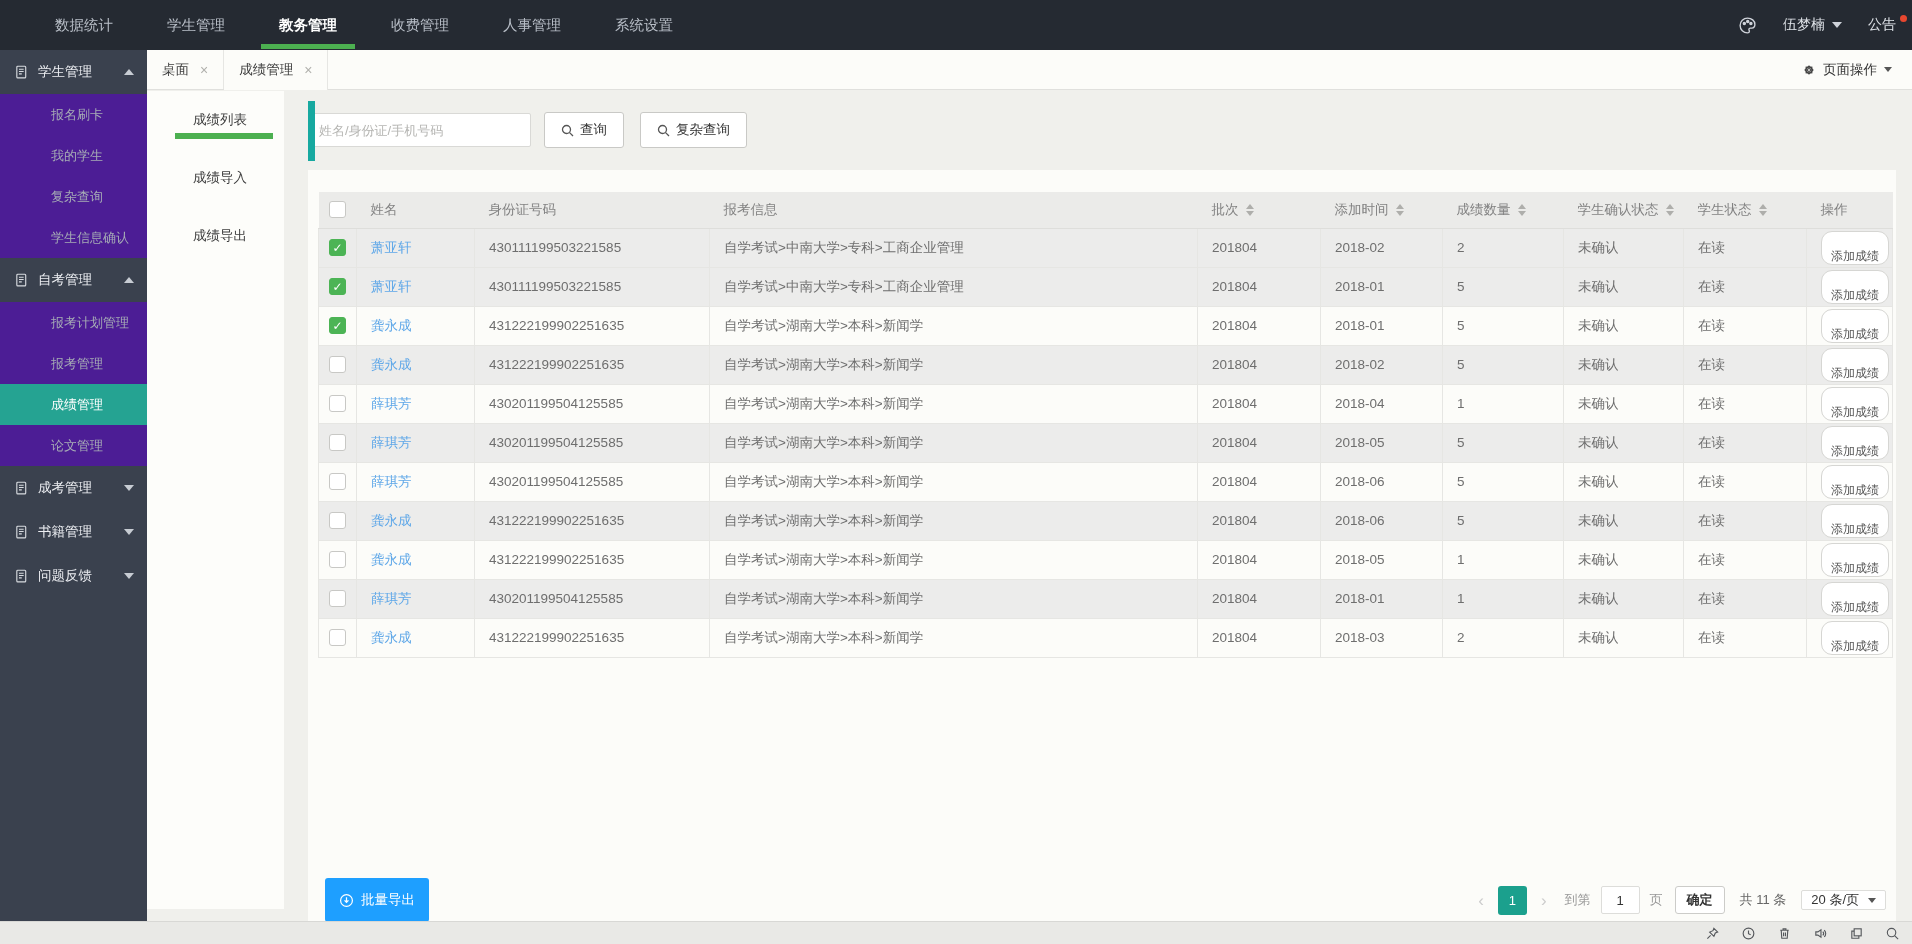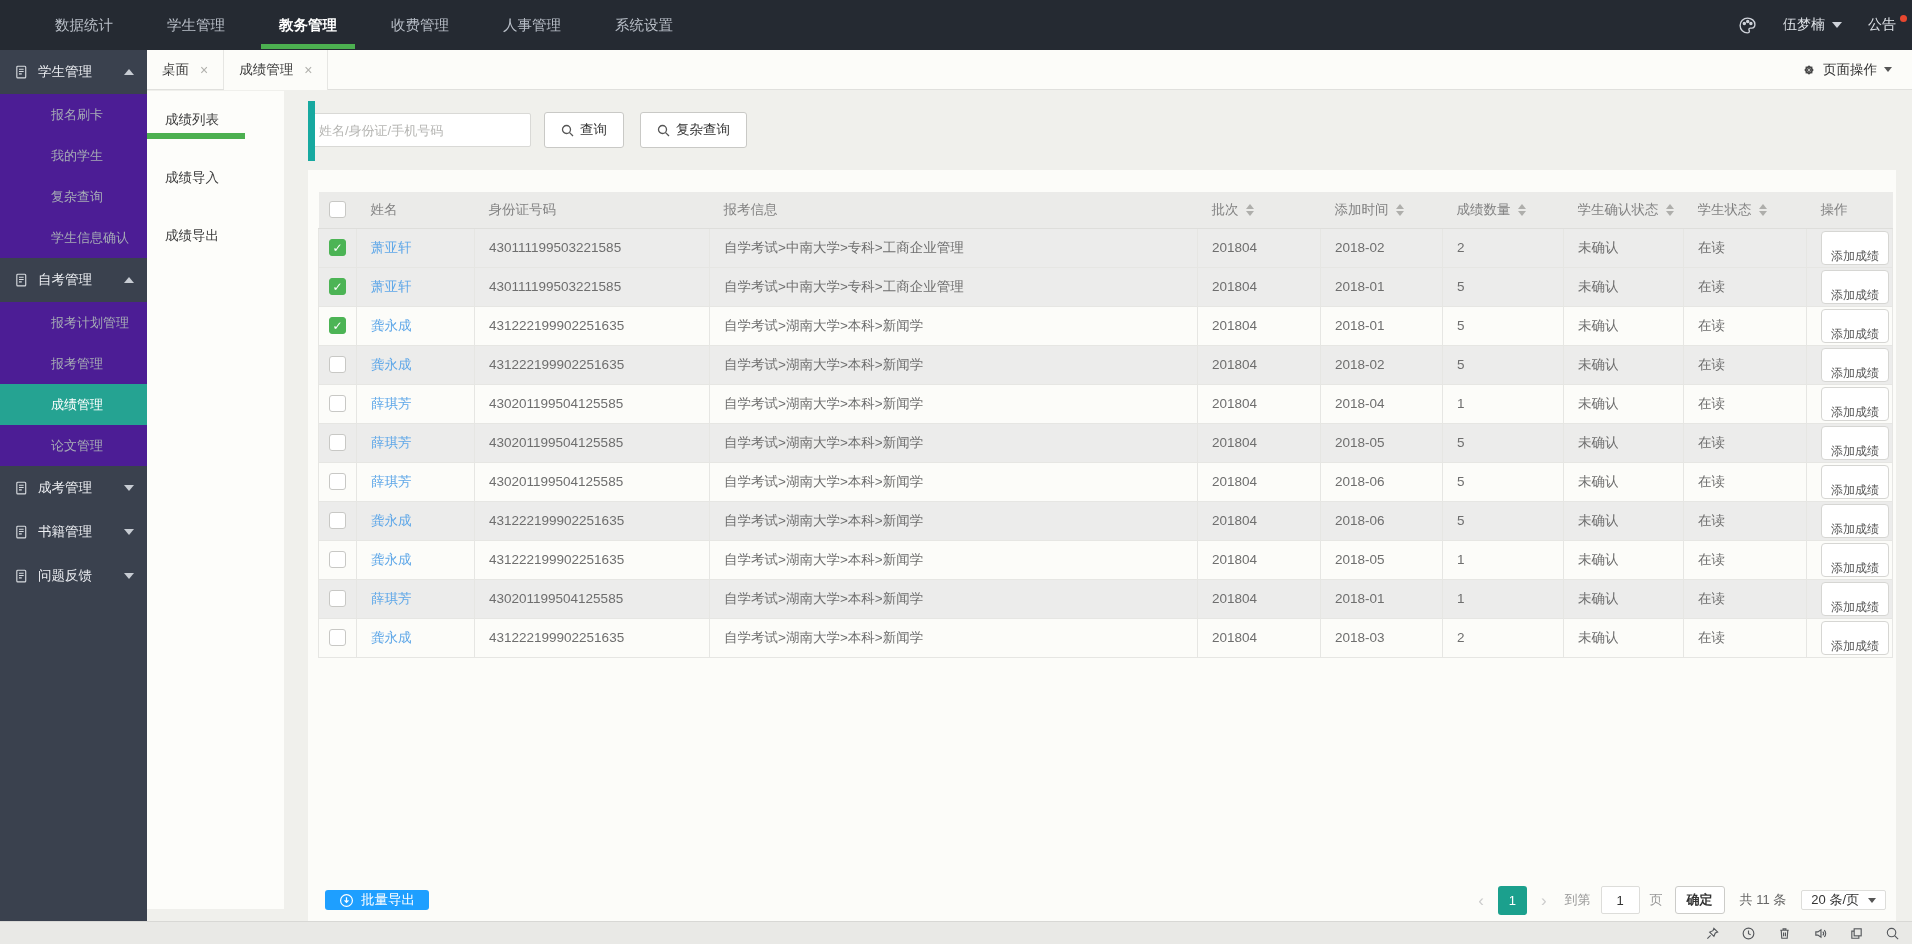--- a/index.html
+++ b/index.html
@@ -38,21 +38,21 @@
   .side-sub.active { background:#25a392; color:#fff; }
 
   
   .tabbar { position:absolute; left:147px; top:50px; right:0; height:40px; background:#fcfcf9; border-bottom:1px solid #e0e0dd; display:flex; z-index:10; }
   .tab { display:flex; align-items:center; gap:11px; padding:0 15px; height:39px; border-right:1px solid #e6e6e3; font-size:13.5px; color:#3c3c3c; }
   .tab.active { height:40px; background:#fcfcf9; }
   .tab-close { color:#b0b0ac; font-size:14px; line-height:1; }
   .page-actions { margin-left:auto; display:flex; align-items:center; gap:7px; padding:0 20px; font-size:13.5px; color:#333; }
 
   
-  .subnav { position:absolute; left:147px; top:91px; width:137px; bottom:35px; background:#fdfdfa; z-index:5; }
+  .subnav { position:absolute; left:147px; top:91px; width:137px; bottom:35px; background:#fdfdfa; z-index:5;padding-left:28px; }
   .subnav-item { position:relative; height:58px; display:flex; align-items:center; padding-left:18px; font-size:13.5px; color:#3c3c3c; }
   .subnav-underline { position:absolute; left:0; bottom:10px; width:98px; height:6px; background:#4cb050; }
 
   
   .content { position:absolute; left:300px; top:91px; right:0; bottom:23px; background:#f0f0ec; }
   .search-row { position:relative; height:78px; display:flex; align-items:center; padding-left:8px; }
   .search-accent { position:absolute; left:8px; top:10px; width:7px; height:60px; background:#17a9a0; }
   .search-input { width:223px; height:34px; border:1px solid #d9d9d6; border-radius:2px; background:#fff; padding:0 10px; font-size:13px; color:#333; font-family:inherit; }
   .search-input::placeholder { color:#b5b5b2; }
   .btn-light { display:flex; align-items:center; gap:6px; height:36px; padding:0 16px; background:#fff; border:1px solid #c9c9c6; border-radius:3px; font-size:13.5px; color:#333; font-family:inherit; }
@@ -63,29 +63,29 @@
   .table-wrap { margin:22px 9px 0 10px; }
   table { width:100%; table-layout:fixed; border-collapse:collapse; }
   th { height:36px; background:#ebebe9; font-weight:normal; font-size:13.5px; color:#828282; text-align:left; padding-left:14px; border-bottom:1px solid #dededb; }
   th.col-cb, td.col-cb { padding-left:0; }
   td { height:39px; font-size:13.5px; color:#6e6e6e; padding-left:14px; border:1px solid #e6e6e3; }
   tr.gray td { background:#ececeb; }
   tr.white td { background:#fcfcf9; }
   .cb { width:17px; height:17px; margin:0 auto; border:1px solid #c8c8c5; border-radius:3px; background:#fff; display:flex; align-items:center; justify-content:center; font-size:12px; color:#fff; }
   .cb.checked { background:#4cb455; border-color:#4cb455; }
   .name-link { color:#5ea7e8; text-decoration:none; }
-  .btn-add { height:25px; padding:16px 9px; font-size:12px; color:#555; background:#fff; border:1px solid #d6d6d3; border-radius:4px; font-family:inherit; }
+  .btn-add { height:25px; padding:16px 9px; font-size:12px; color:#555; background:#fff; border:1px solid #d6d6d3; border-radius:11px; font-family:inherit; }
   .sort { display:inline-flex; flex-direction:column; gap:2px; margin-left:7px; vertical-align:middle; }
   .sort i { display:block; width:0; height:0; border-left:4px solid transparent; border-right:4px solid transparent; }
   .sort .up { border-bottom:5px solid #aeaeab; }
   .sort .dn { border-top:5px solid #aeaeab; }
 
   
   .card-footer { position:absolute; left:10px; right:10px; bottom:6px; height:30px; display:flex; align-items:center; }
-  .btn-export { display:flex; align-items:center; gap:7px; height:20px; padding:0 14px; margin-left:7px; background:#1e9fff; border:none; border-radius:3px; color:#fff; font-size:13.5px; font-family:inherit; }
+  .btn-export { display:flex; align-items:center; gap:7px; height:44px; padding:0 14px; margin-left:7px; background:#1e9fff; border:none; border-radius:3px; color:#fff; font-size:13.5px; font-family:inherit; }
   .pagination { margin-left:auto; display:flex; align-items:center; font-size:13px; color:#999; }
   .pg-arrow { font-size:17px; color:#ccc; padding:0 4px; line-height:1; }
   .pg-page { width:29px; height:29px; margin:0 10px; background:#1ba08d; color:#fff; border-radius:3px; display:flex; align-items:center; justify-content:center; font-size:13px; }
   .pg-label { margin-left:14px; }
   .pg-input { width:39px; height:28px; margin-left:10px; border:1px solid #ddddda; border-radius:2px; background:#fff; text-align:center; font-size:13px; color:#333; font-family:inherit; }
   .pg-unit { margin-left:10px; }
   .pg-confirm { height:28px; margin-left:12px; padding:0 11px; background:#fff; border:1px solid #ccccc9; border-radius:3px; font-size:13px; font-weight:bold; color:#333; font-family:inherit; }
   .pg-total { margin-left:15px; color:#666; }
   .pg-select { display:flex; align-items:center; gap:9px; height:20px; margin-left:15px; padding:0 9px; background:#fff; border:1px solid #ddddda; border-radius:2px; color:#333; }
   .caret-down-d { width:0; height:0; border-left:4px solid transparent; border-right:4px solid transparent; border-top:5px solid #555; }

